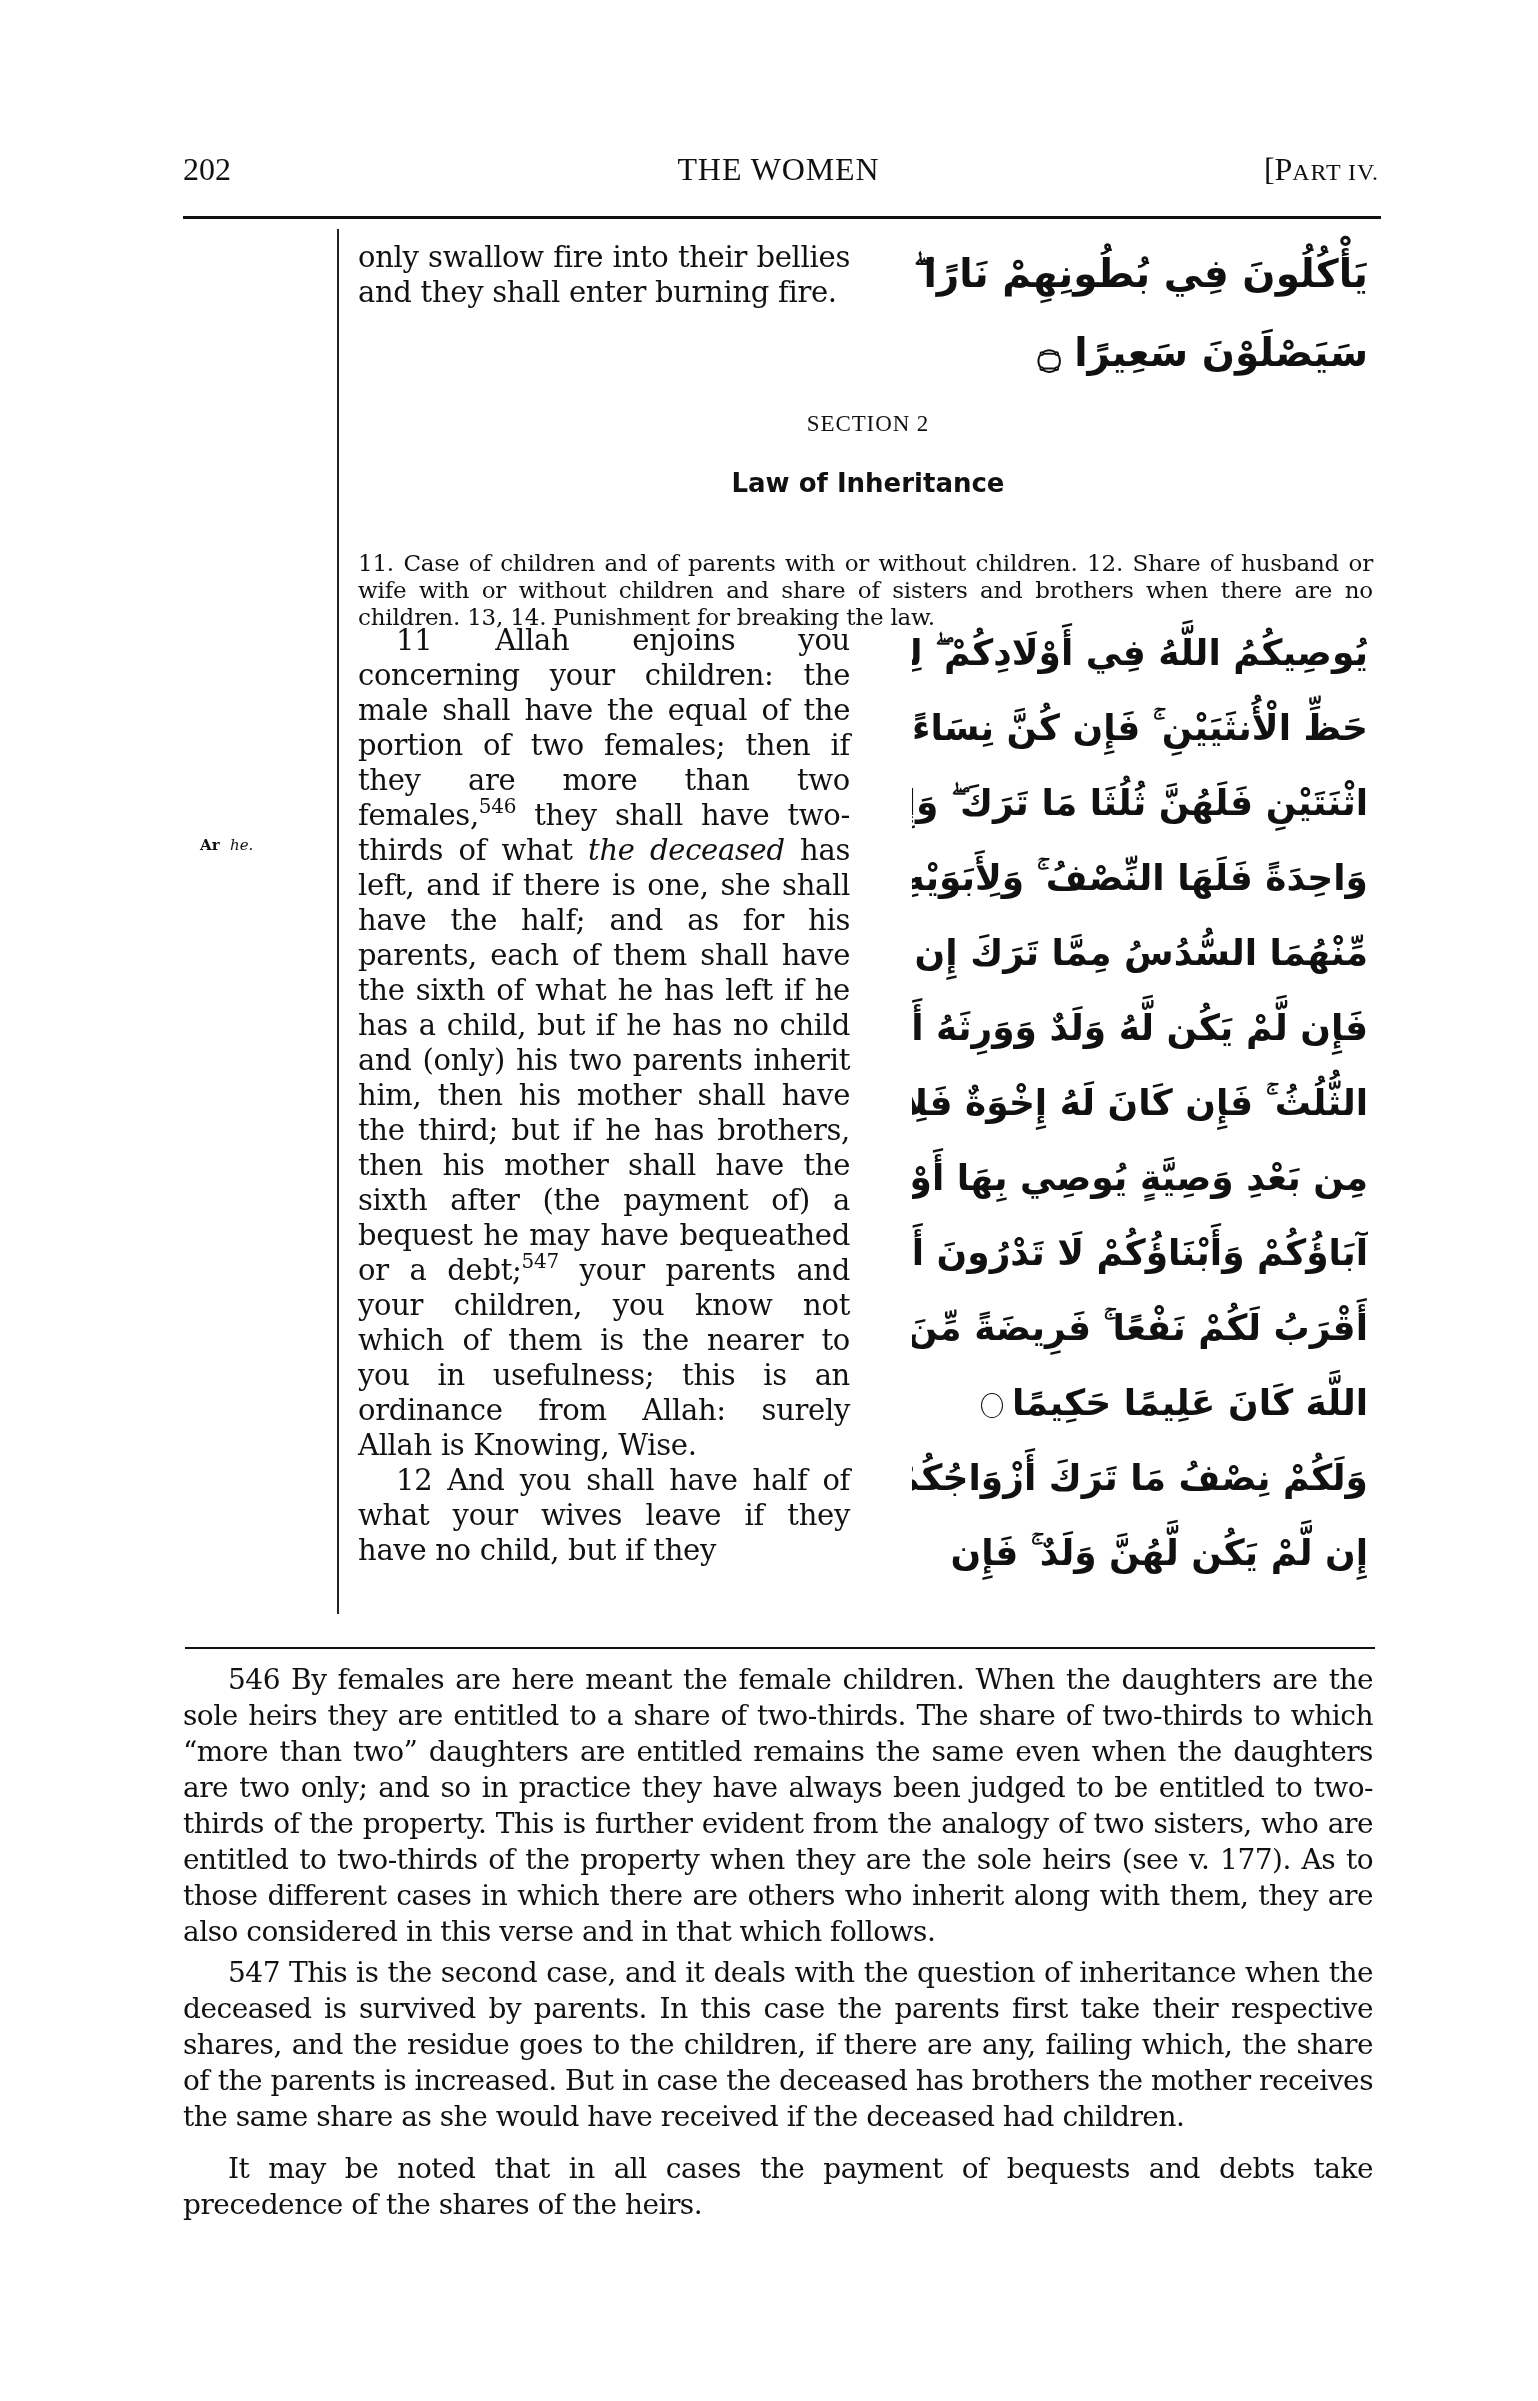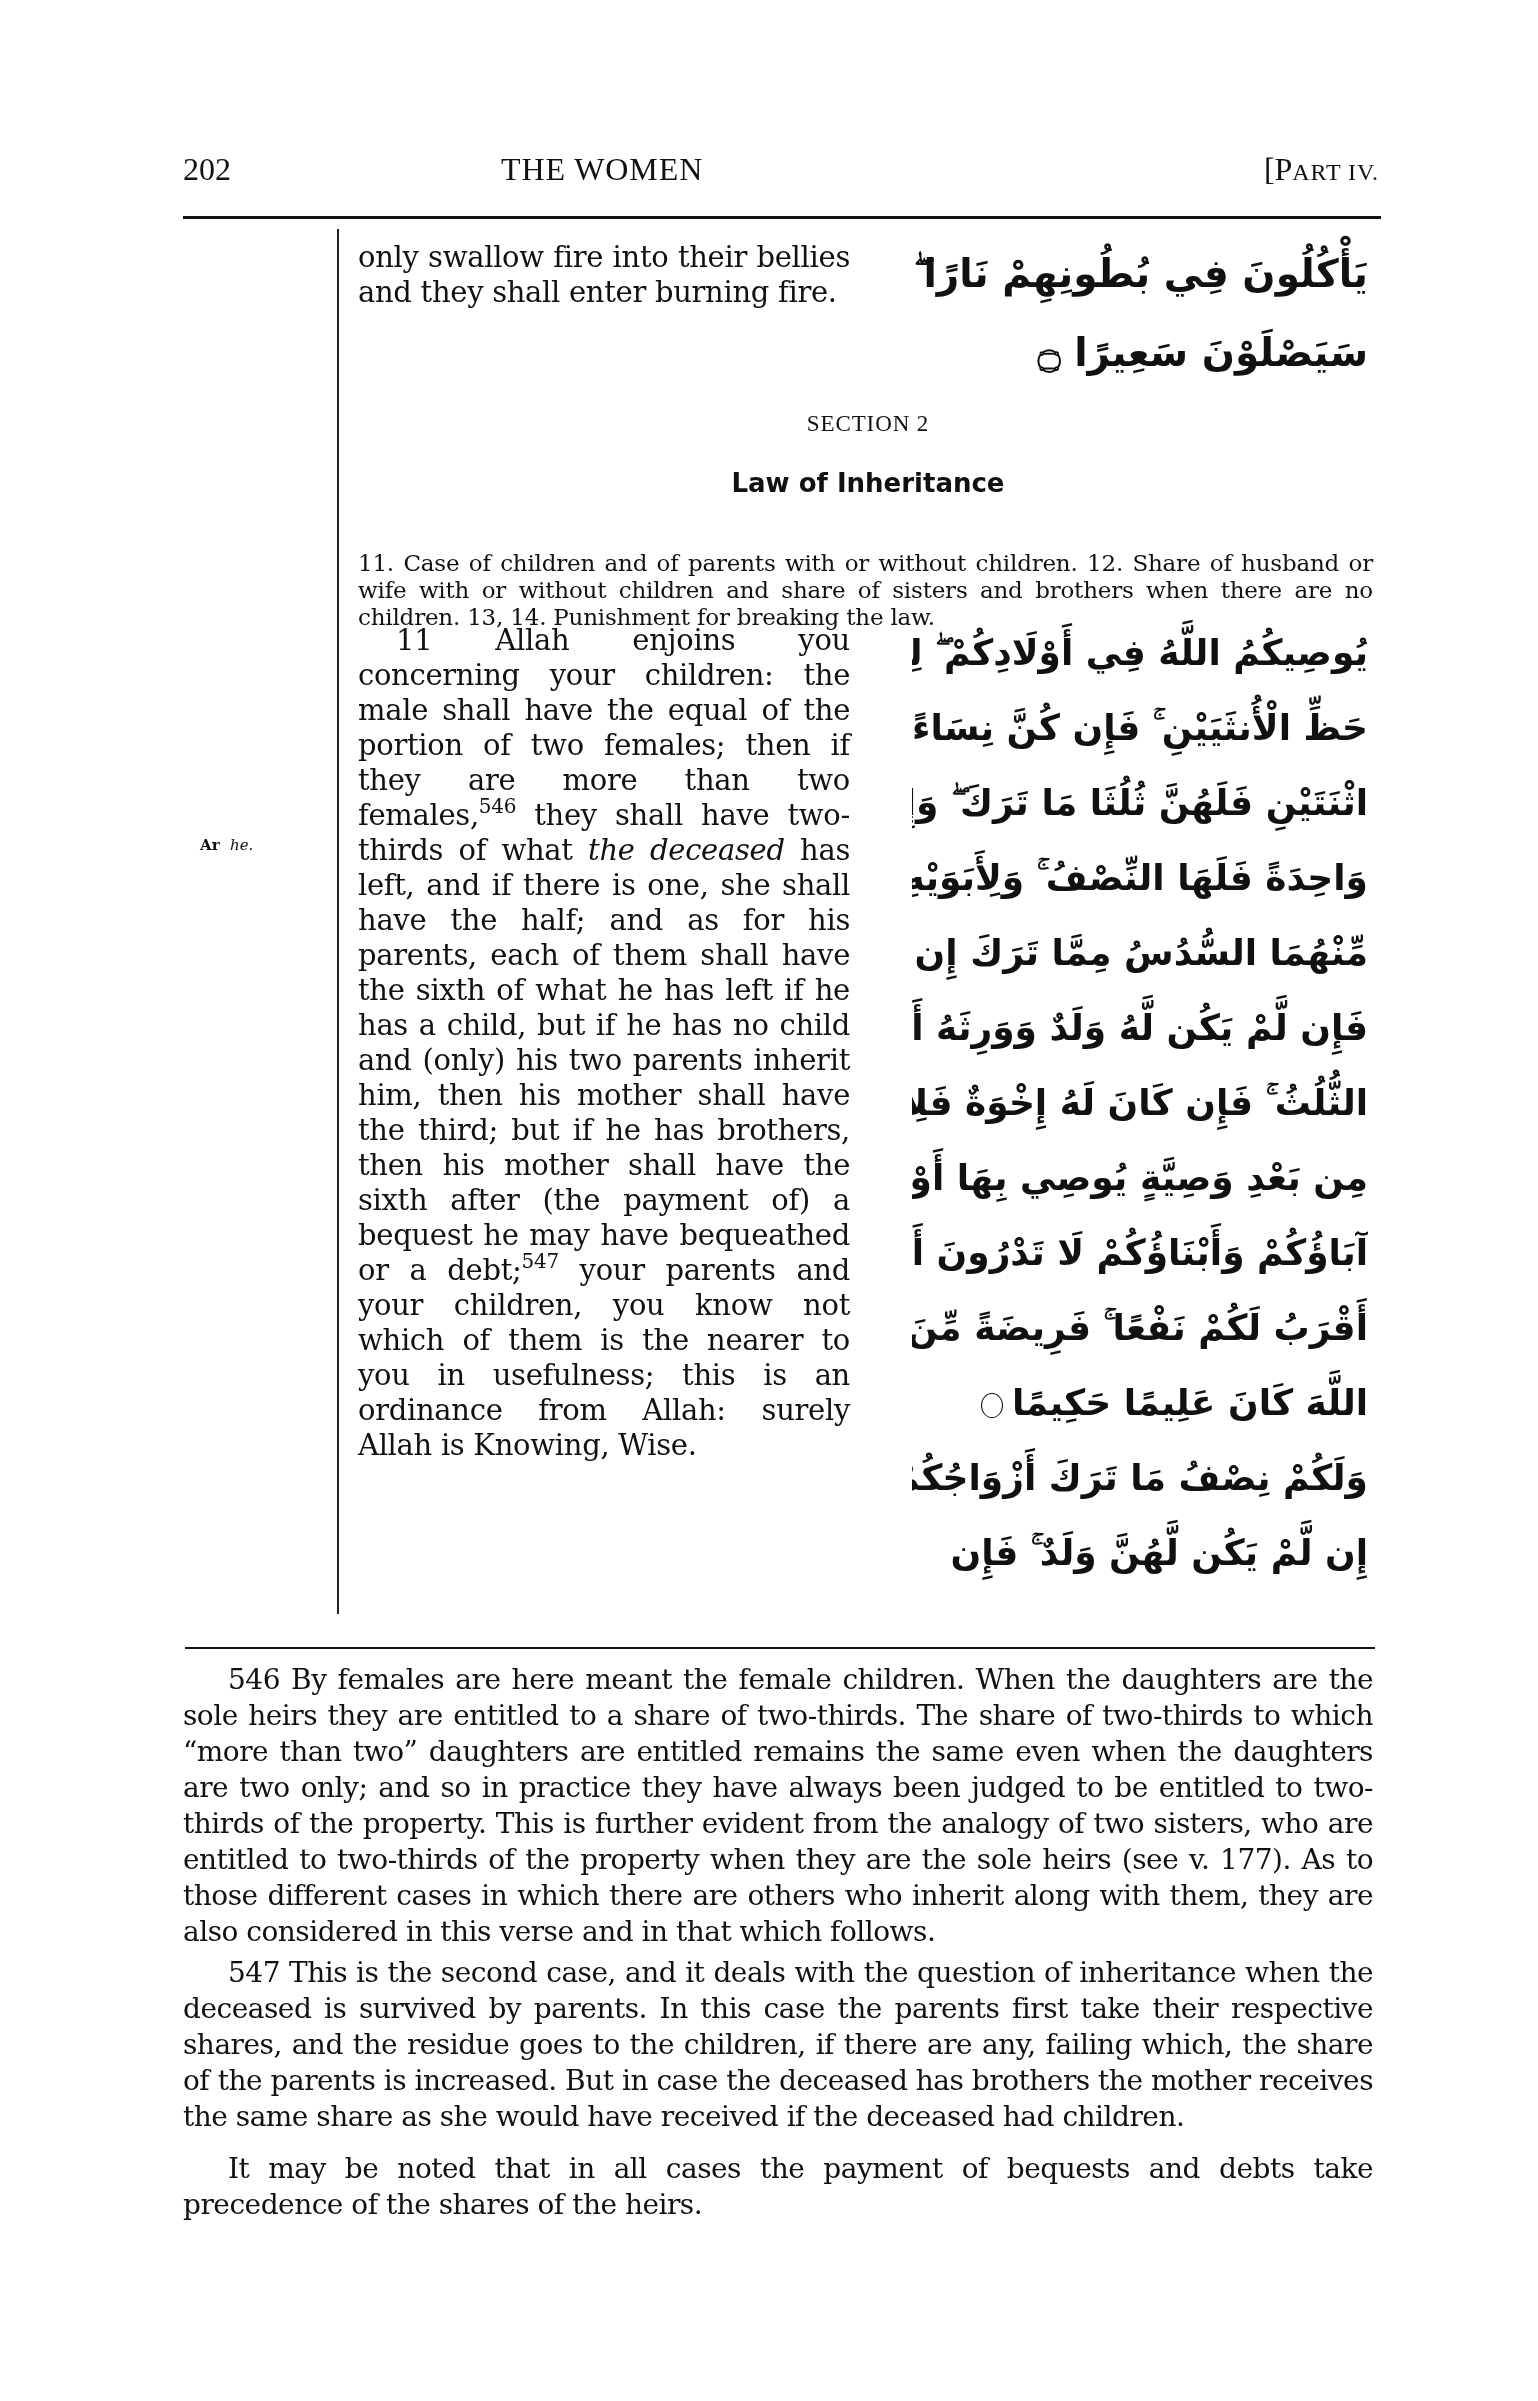--- a/index.html
+++ b/index.html
@@ -1,20 +1,20 @@
 <!DOCTYPE html>
 <html style="font-size:14.3px"><head>
 <meta charset="utf-8">
 <style>
   html, body { margin:0; padding:0; background:#ffffff; }
   body { width:1538px; height:2401px; position:relative; overflow:hidden; color:#111; font-family:"DejaVu Serif","Liberation Serif",serif; }
   .abs { position:absolute; }
   .hdr { top:150px; font-size:32px; line-height:39px; font-family:"Liberation Serif","DejaVu Serif",serif; }
   .hdr-num { left:183px; }
-  .hdr-title { left:501px; width:555px; letter-spacing:0.9px; }
+  .hdr-title { left:501px; width:555px; text-align:center; letter-spacing:0.9px; }
   .hdr-part { right:159px; }
   .hdr-part .sc { font-size:24px; letter-spacing:0.9px; }
   .rule { background:#111; height:2.7px; }
   .vbar { left:337px; width:1.8px; background:#222; top:229px; height:1385px; }
   .eng { left:358px; width:492px; font-size:29px; line-height:35px; text-align:justify; font-family:"DejaVu Serif",serif; letter-spacing:-0.3px; }
   .eng p { margin:0; }
   .eng .ind { text-indent:38px; }
   .eng sup { font-size:20px; line-height:0; vertical-align:12.5px; }
   .arabic { left:912px; width:456px; direction:rtl; text-align:justify; font-family:"DejaVu Sans",sans-serif; font-size:36px; line-height:71px; font-weight:bold; }
   .arabic .line { display:block; white-space:nowrap; overflow:hidden; text-align:right; }
@@ -47,20 +47,21 @@
 </div>
 
 <div class="abs section sec-title">SECTION 2</div>
 <div class="abs section sec-sub">Law of Inheritance</div>
 <div class="abs summary">11. Case of children and of parents with or without children. 12. Share of husband or wife with or without children and share of sisters and brothers when there are no children. 13, 14. Punishment for breaking the law.</div>
 
 <div class="abs margin-note"><span>Ar</span>&nbsp;&nbsp;<i>he.</i></div>
 
 <div class="abs eng" style="top:623px;">
   <p class="ind"><span>11 Allah enjoins you concerning your children: the male shall have the equal of the portion of two females; then if they are more than two females,</span><sup>546</sup><span> they shall have two-thirds of what </span><i>the deceased</i><span> has left, and if there is one, she shall have the half; and as for his parents, each of them shall have the sixth of what he has left if he has a child, but if he has no child and (only) his two parents inherit him, then his mother shall have the third; but if he has brothers, then his mother shall have the sixth after (the payment of) a bequest he may have bequeathed or a debt;</span><sup>547</sup><span> your parents and your children, you know not which of them is the nearer to you in usefulness; this is an ordinance from Allah: surely Allah is Knowing, Wise.</span></p>
+  <p class="ind">12 And you shall have half of what your wives leave if they have no child, but if they</p>
 </div>
 
 <div class="abs arabic" style="top:615px; line-height:75px;">
   <span class="line">يُوصِيكُمُ اللَّهُ فِي أَوْلَادِكُمْ ۖ لِلذَّكَرِ مِثْلُ</span>
   <span class="line">حَظِّ الْأُنثَيَيْنِ ۚ فَإِن كُنَّ نِسَاءً فَوْقَ</span>
   <span class="line">اثْنَتَيْنِ فَلَهُنَّ ثُلُثَا مَا تَرَكَ ۖ وَإِن كَانَتْ</span>
   <span class="line">وَاحِدَةً فَلَهَا النِّصْفُ ۚ وَلِأَبَوَيْهِ لِكُلِّ وَاحِدٍ</span>
   <span class="line">مِّنْهُمَا السُّدُسُ مِمَّا تَرَكَ إِن كَانَ لَهُ وَلَدٌ ۚ</span>
   <span class="line">فَإِن لَّمْ يَكُن لَّهُ وَلَدٌ وَوَرِثَهُ أَبَوَاهُ فَلِأُمِّهِ</span>
   <span class="line">الثُّلُثُ ۚ فَإِن كَانَ لَهُ إِخْوَةٌ فَلِأُمِّهِ السُّدُسُ</span>

